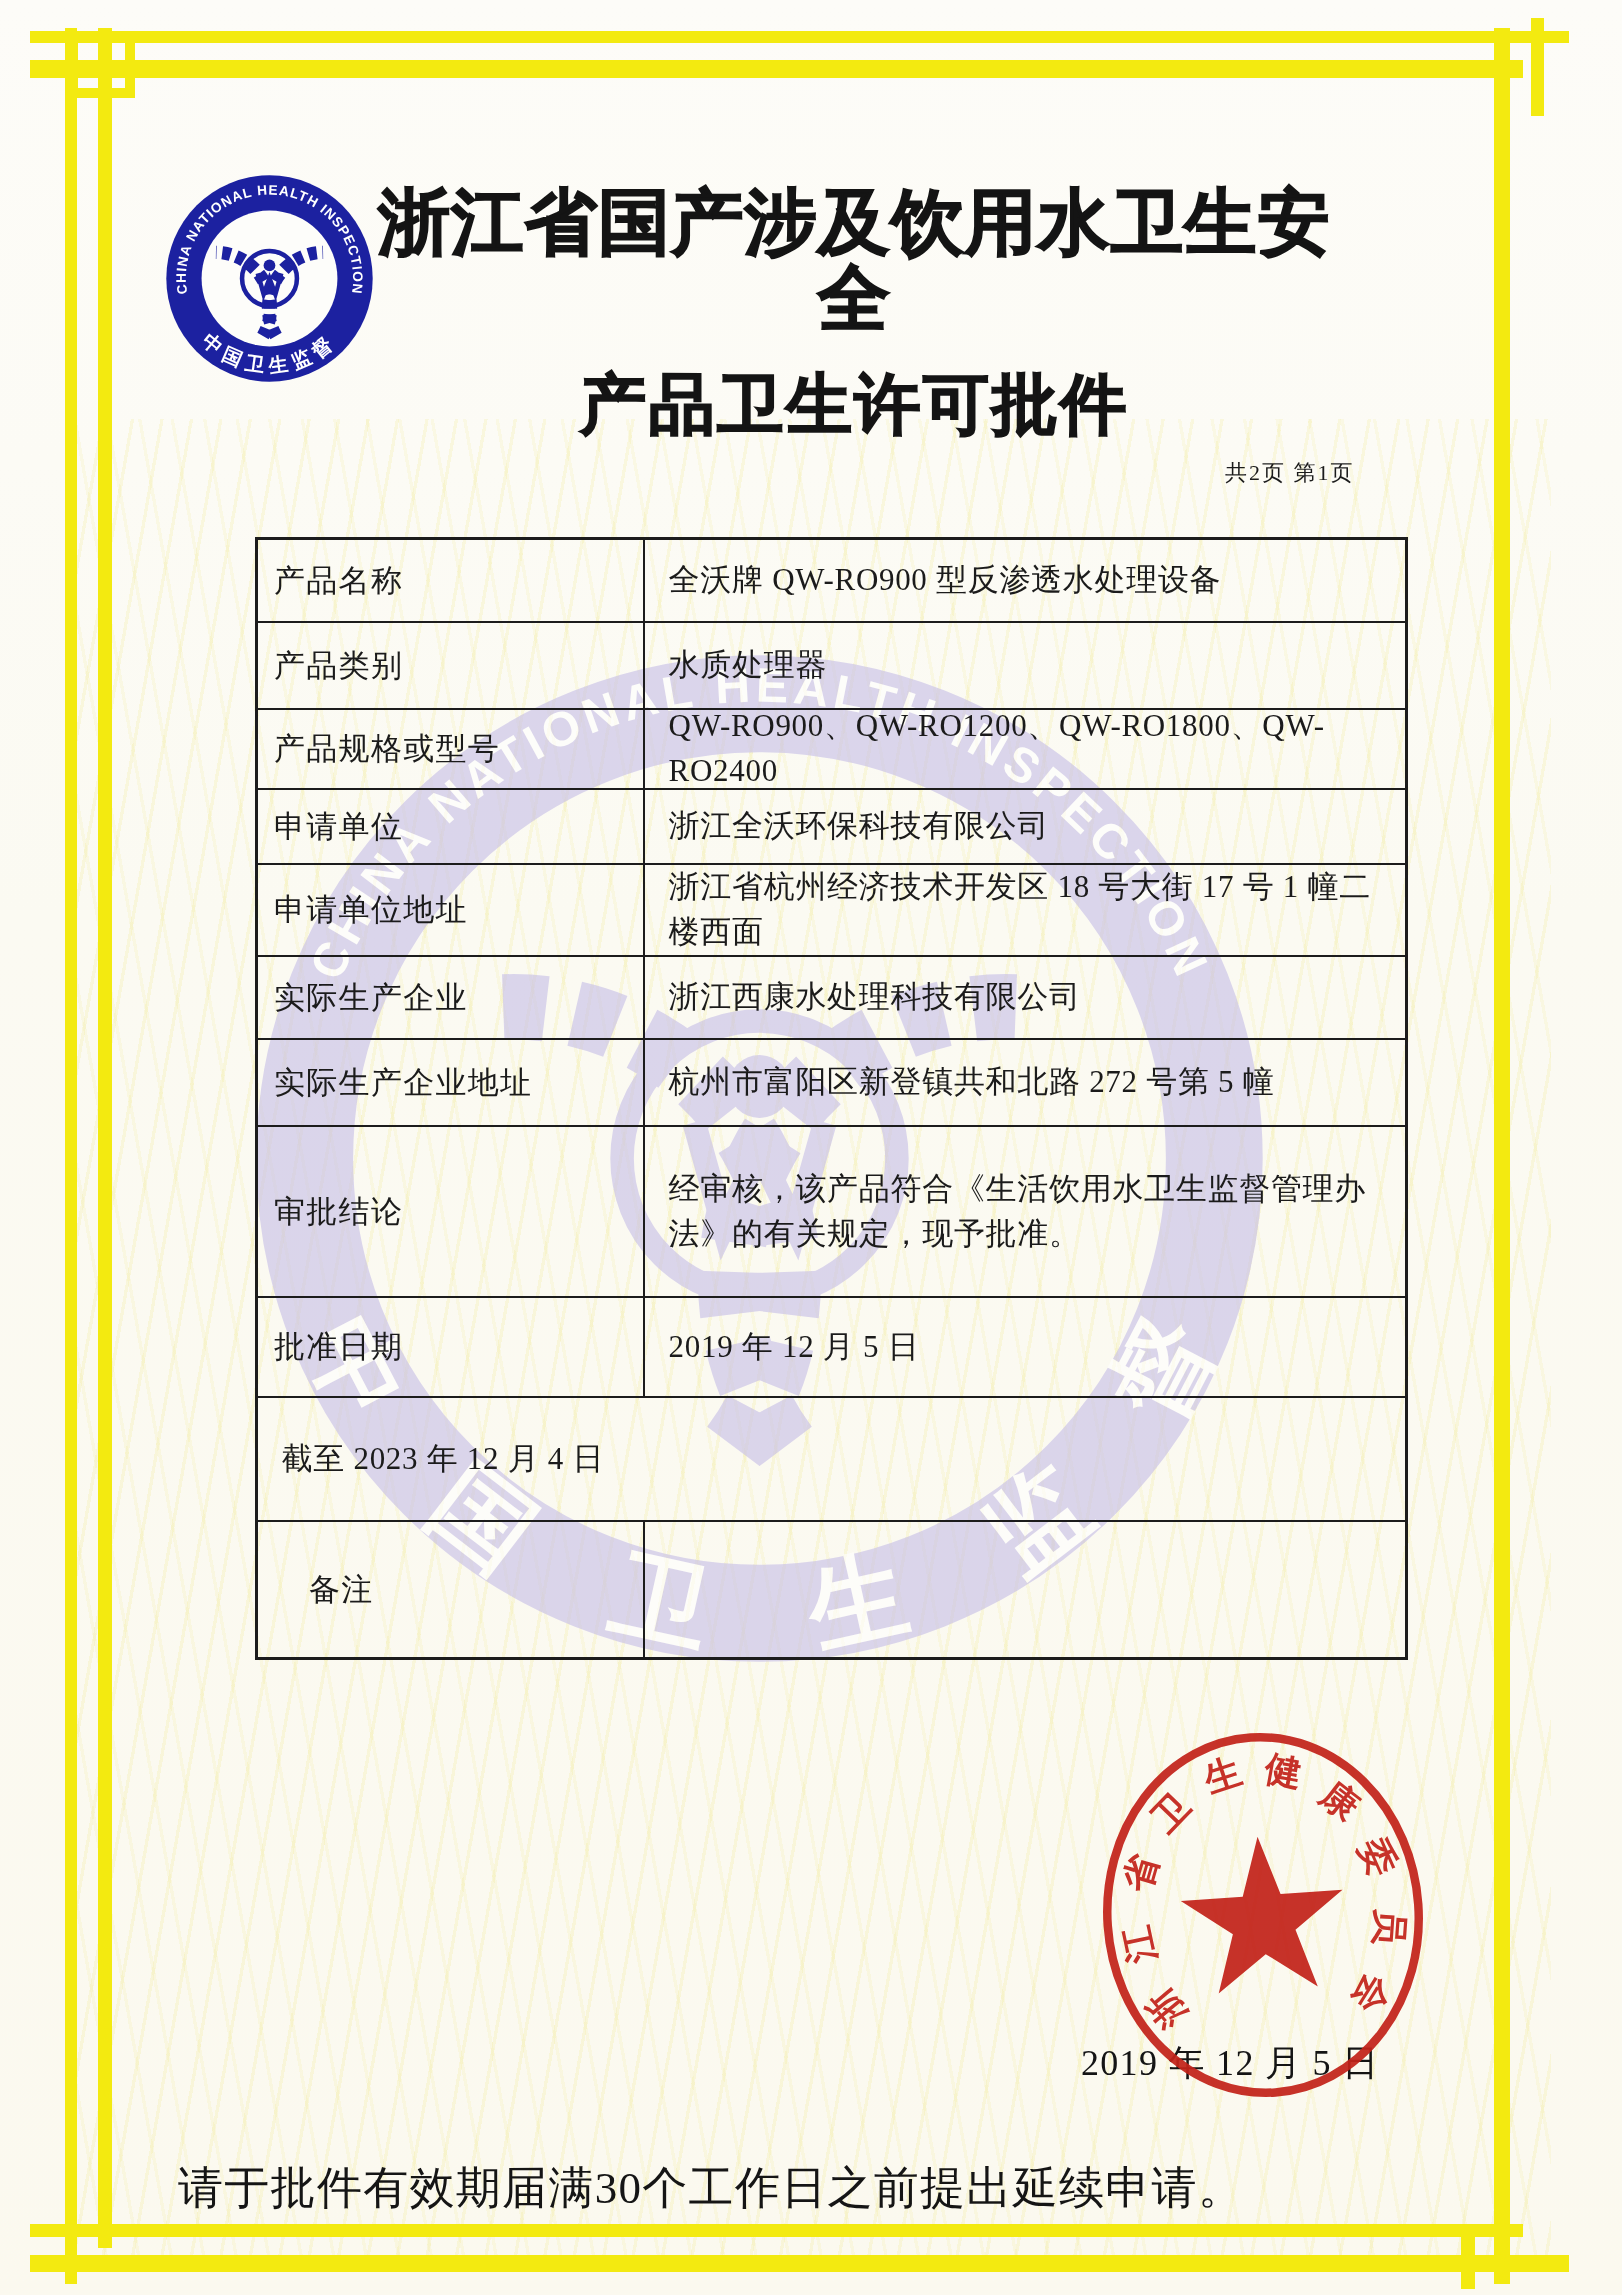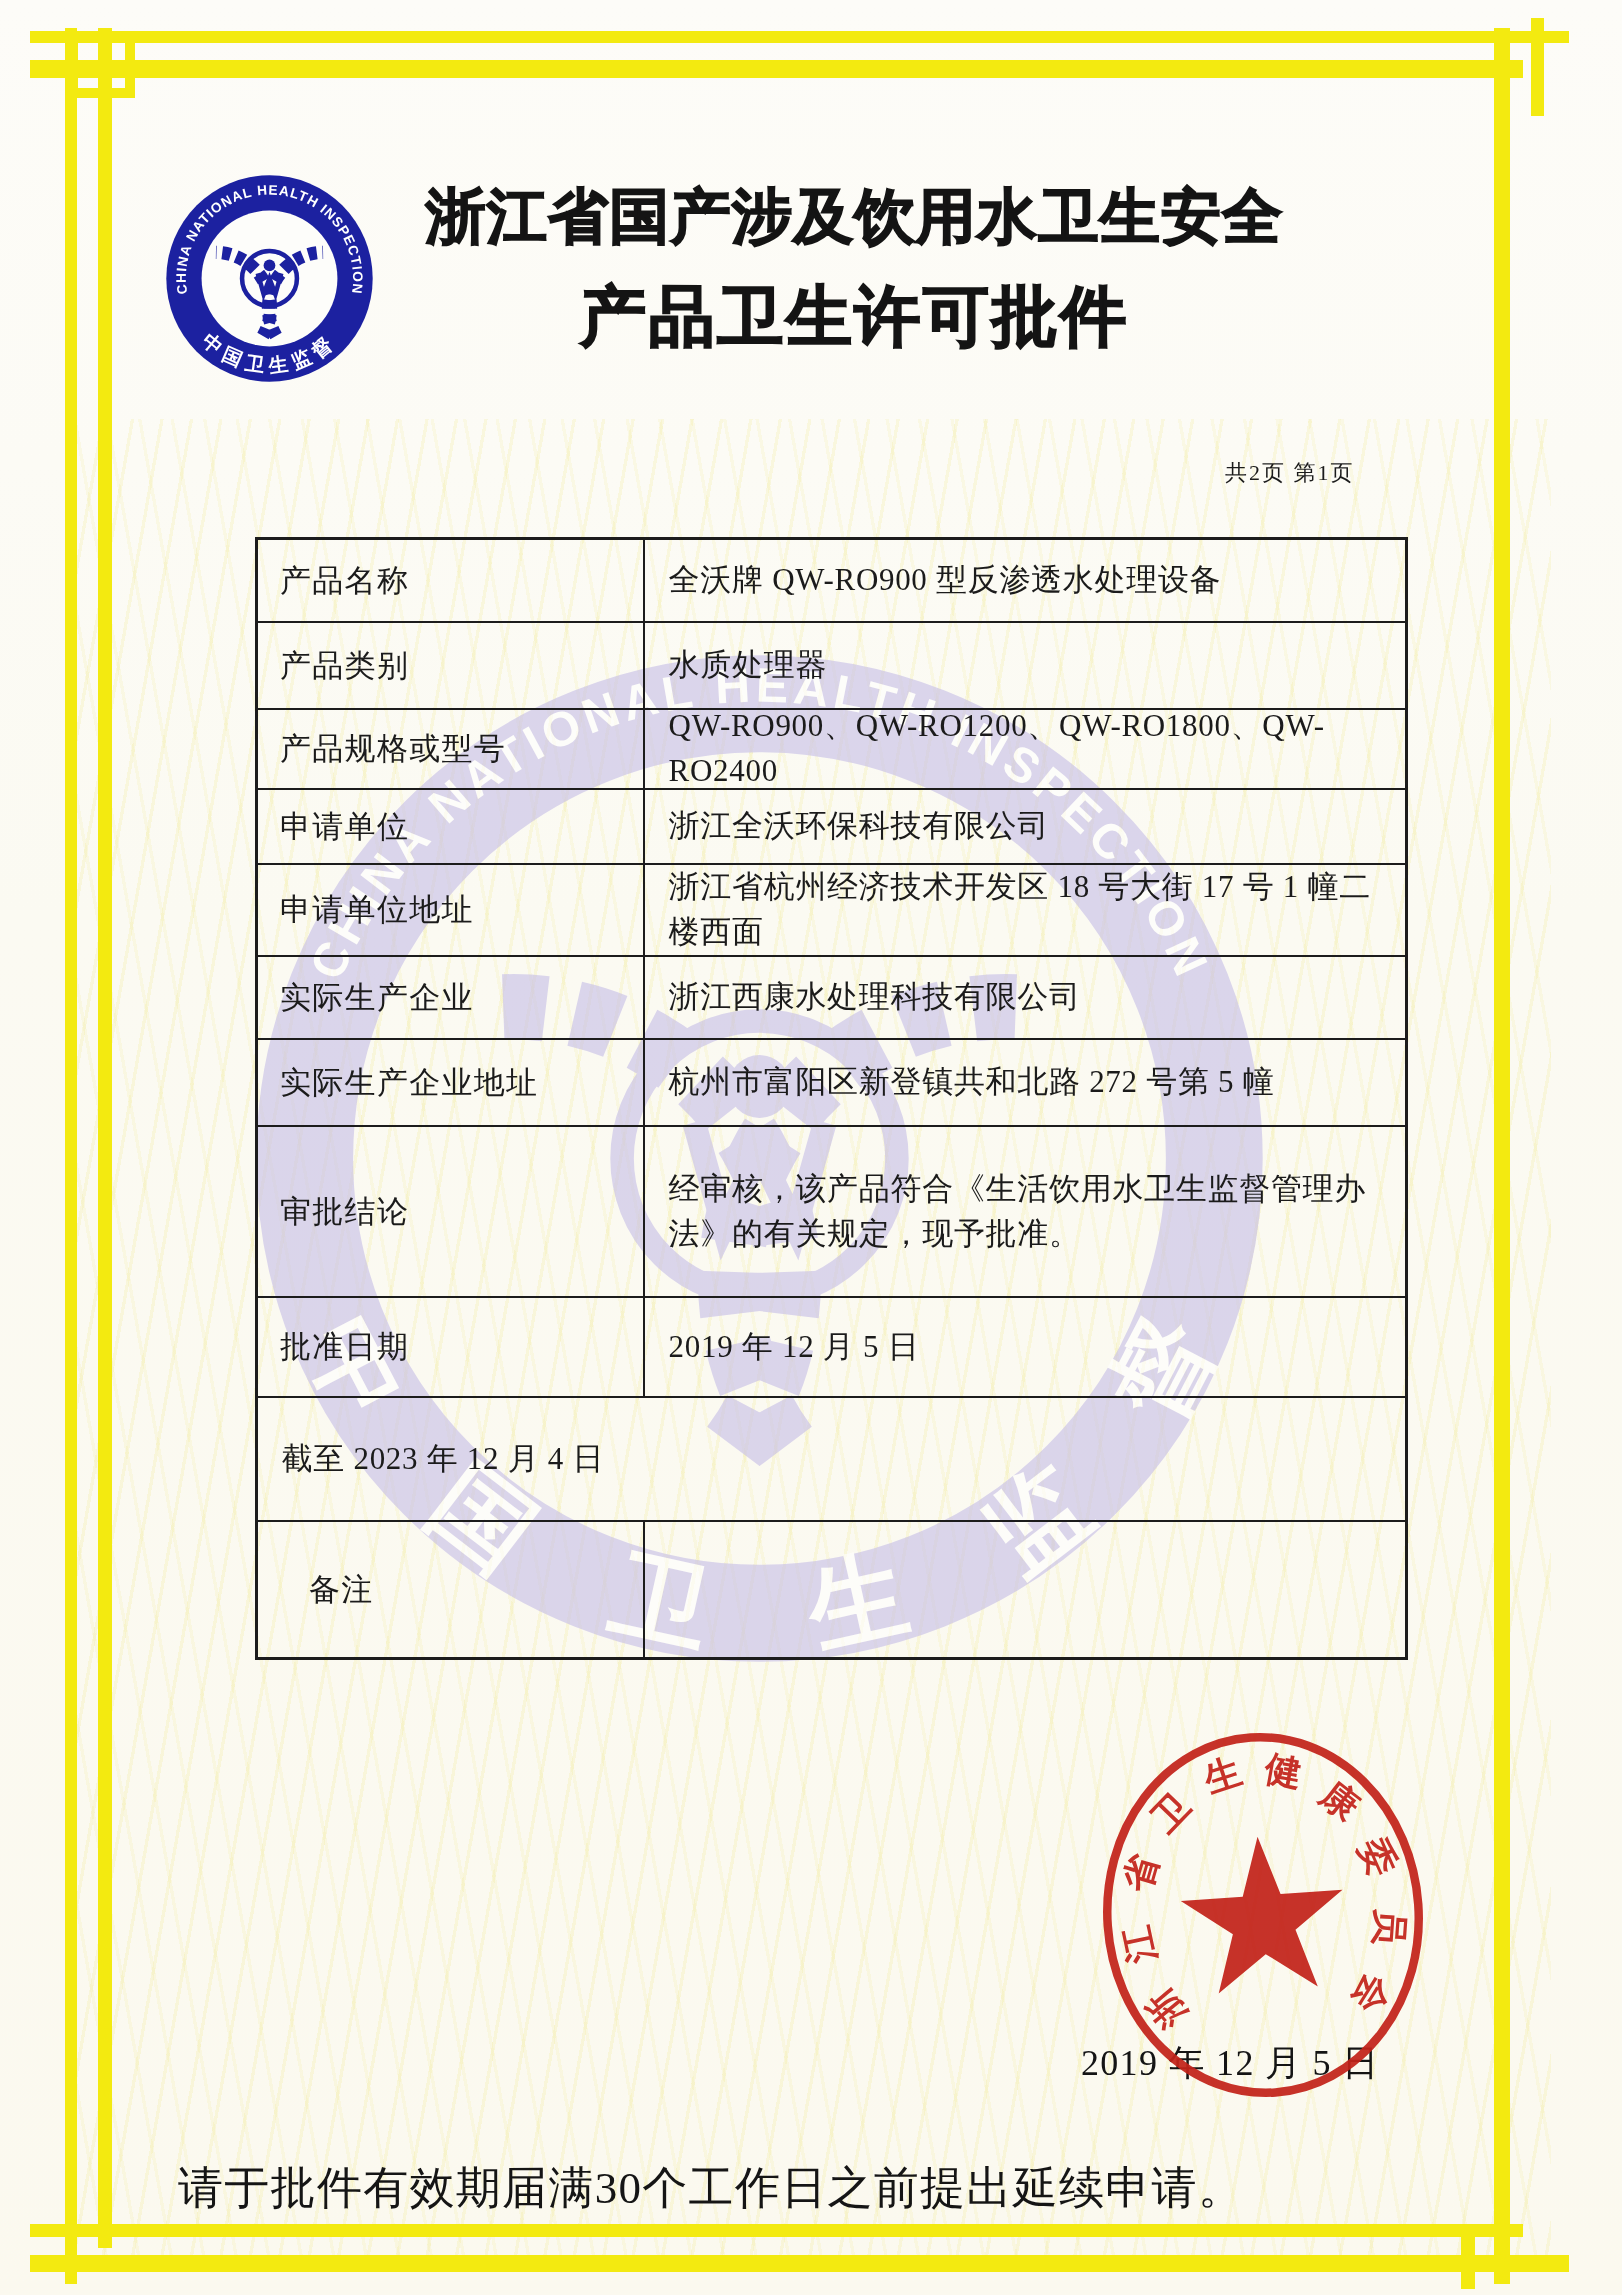--- a/index.html
+++ b/index.html
@@ -35,33 +35,33 @@
   .r2{left:1531px;top:18.3px;   width:13px;  height:98px;}
   .r3{left:1461px;top:2224px; width:14.4px;  height:65px;}
   .corner-square{
     position:absolute;left:68px;top:31px;width:47px;height:47px;
     border:10.5px solid var(--frame-color,#f3ea10);background:transparent;
   }
   
   .logo{position:absolute;left:165px;top:174px;}
   .title-block{position:absolute;left:357px;top:185px;width:995px;text-align:center;
     font-family:"Liberation Sans","DejaVu Sans",sans-serif;font-weight:bold;color:#141414;}
-  .title-line1{font-size:60px;letter-spacing:1.3px;line-height:1.05;-webkit-text-stroke:1.6px #141414;}
+  .title-line1{font-size:72px;letter-spacing:1.3px;line-height:1.05;-webkit-text-stroke:1.6px #141414;}
   .title-line2{font-size:66px;letter-spacing:2.6px;line-height:1.05;margin-top:34px;-webkit-text-stroke:1.6px #141414;}
   .page-info{position:absolute;left:1225px;top:458px;font-size:22px;letter-spacing:2px;color:#1b1b1b;}
   
   .cert-table{
     position:absolute;left:255px;top:537px;width:1153px;
     border:3.3px solid #1c1c1c;box-sizing:border-box;
     font-size:31px;
   }
   .trow{display:flex;border-bottom:2.6px solid #1c1c1c;box-sizing:border-box;}
   .trow:last-child{border-bottom:none;}
   .cell-label{width:387px;border-right:2.6px solid #1c1c1c;box-sizing:border-box;
-    display:flex;align-items:center;padding-left:22px;letter-spacing:1.3px;}
+    display:flex;align-items:center;padding-left:16px;letter-spacing:1.3px;}
   .cell-label.indent{padding-left:51px;}
   .cell-value{flex:1;display:flex;align-items:center;padding:5.2px 23.6px;line-height:1.45;letter-spacing:0.7px;}
   .h0{height:83px;} .h1{height:87px;} .h2{height:80px;} .h3{height:75px;}
   .h4{height:92px;} .h5{height:83px;} .h6{height:87px;} .h7{height:171px;}
   .h8{height:116px;} .h9{height:100px;} .h10{height:124px;} .h11{height:135px;}
   
   .watermark{position:absolute;left:236px;top:635px;opacity:0.62;pointer-events:none;}
   
   .stamp{position:absolute;left:1093px;top:1725px;transform:rotate(-4deg);opacity:0.93;}
   .issue-date{position:absolute;left:1081px;top:2039px;font-size:36px;letter-spacing:1.3px;color:#141414;z-index:3;}

